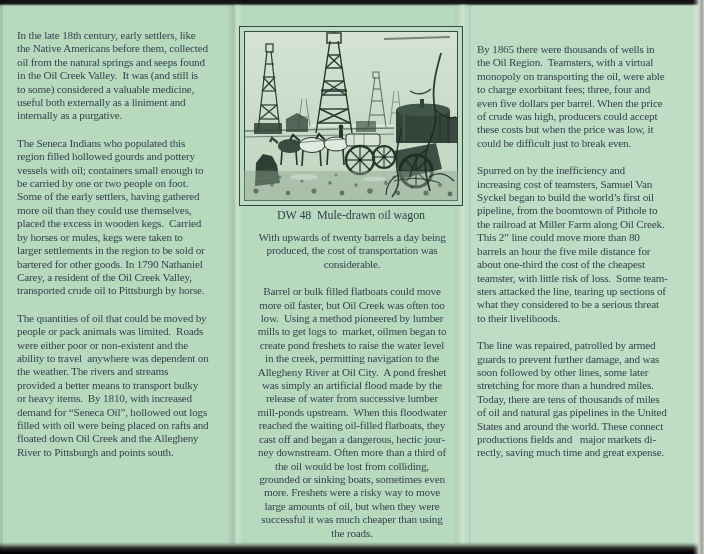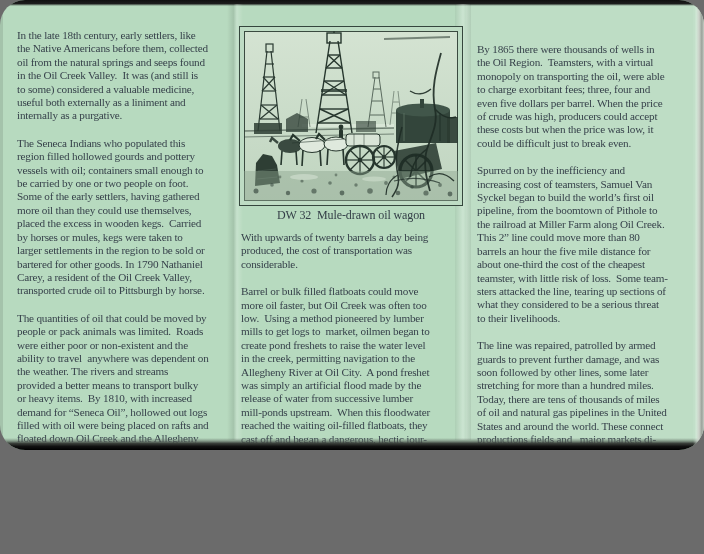--- a/index.html
+++ b/index.html
@@ -1,42 +1,41 @@
 <!DOCTYPE html>
 <html><head>
 <meta charset="utf-8">
 <style>
   html,body{margin:0;padding:0;background:#6b6b6b;}
   .page{
     position:relative;
-    width:704px;height:450px;
+    width:704px;height:554px;
     background:#b7dabf;
     overflow:hidden;
     font-family:"Liberation Serif", serif;
-    border-radius:25px;
   }
   
   .edge-top{position:absolute;left:0;top:0;width:704px;height:6px;
     background:linear-gradient(to bottom,#101010 0%,#1c1c1c 60%,rgba(20,20,20,0) 100%);}
   .edge-bottom{position:absolute;left:0;bottom:0;width:704px;height:12px;
     background:linear-gradient(to bottom,rgba(60,70,62,0) 0%,rgba(90,100,92,.55) 25%,#3a3f3a 45%,#111 70%,#000 100%);}
   .edge-right{position:absolute;top:0;right:0;width:11px;height:554px;
     background:linear-gradient(to right,rgba(255,255,255,0) 0%,rgba(255,255,255,.35) 30%,#ccd2ca 55%,#9aa29a 80%,#c7cdc5 100%);}
   .edge-left{position:absolute;top:0;left:0;width:3px;height:554px;background:rgba(0,0,0,.10);}
   
   .tint-right{position:absolute;left:466px;top:5px;right:10px;bottom:10px;background:rgba(255,255,255,.10);}
   .crease-1{position:absolute;left:227px;top:4px;width:16px;bottom:10px;
     background:linear-gradient(to right,rgba(0,0,0,0) 0%,rgba(0,0,0,.10) 40%,rgba(255,255,255,.22) 62%,rgba(0,0,0,0) 100%);}
   .crease-2{position:absolute;left:455px;top:4px;width:16px;bottom:10px;
     background:linear-gradient(to right,rgba(0,0,0,.05) 0%,rgba(255,255,255,.28) 50%,rgba(0,0,0,.07) 100%);}
   
   .col{position:absolute;color:#37424b;font-size:11.2px;line-height:13.4px;letter-spacing:-.2px;}
   .col p{margin:0 0 14px 0;white-space:pre;}
   .col-left{left:17px;top:29px;width:214px;}
-  .col-mid{left:241px;top:231px;width:222px;}
+  .col-mid{left:241px;top:231px;width:222px;text-align:center;}
   .col-right{left:477px;top:43px;width:218px;font-family:Liberation Serif, serif;}
   
   .photo-figure{position:absolute;left:239px;top:26px;width:214px;height:170px;
     border:1px solid #35463d;padding:4px;background:#bedcc4;}
   .photo-figure svg{display:block;}
   .photo-caption{position:absolute;left:239px;top:208px;width:224px;
     text-align:center;color:#333e47;font-size:12px;white-space:pre;letter-spacing:-.1px;}
 </style>
 </head>
 <body>
@@ -259,21 +258,21 @@
         <path d="M191,78 C198,86 206,88 212,86" stroke-width="1.4"></path>
         <path d="M187,58 C180,64 172,64 166,60" stroke-width="1.3"></path>
         <path d="M183,118 C174,124 168,134 166,146" stroke-width="1.5"></path>
         <path d="M185,146 C194,140 202,142 210,150" stroke-width="1.4"></path>
         <path d="M158,96 C154,112 150,128 154,144 C156,154 152,160 148,166" stroke-width="1.5"></path>
         <path d="M154,144 C146,148 142,156 142,164" stroke-width="1.2"></path>
         <path d="M150,150 q 22,-6 46,2" stroke-width="1.2" opacity=".8"></path>
       </g>
     </svg>
   </div>
-  <div class="photo-caption">DW 32  Mule-drawn oil wagon</div>
+  <div class="photo-caption">DW 48  Mule-drawn oil wagon</div>
 
   <div class="col col-mid">
     <p>With upwards of twenty barrels a day being
 produced, the cost of transportation was
 considerable.</p>
     <p>Barrel or bulk filled flatboats could move
 more oil faster, but Oil Creek was often too
 low.  Using a method pioneered by lumber
 mills to get logs to  market, oilmen began to
 create pond freshets to raise the water level

